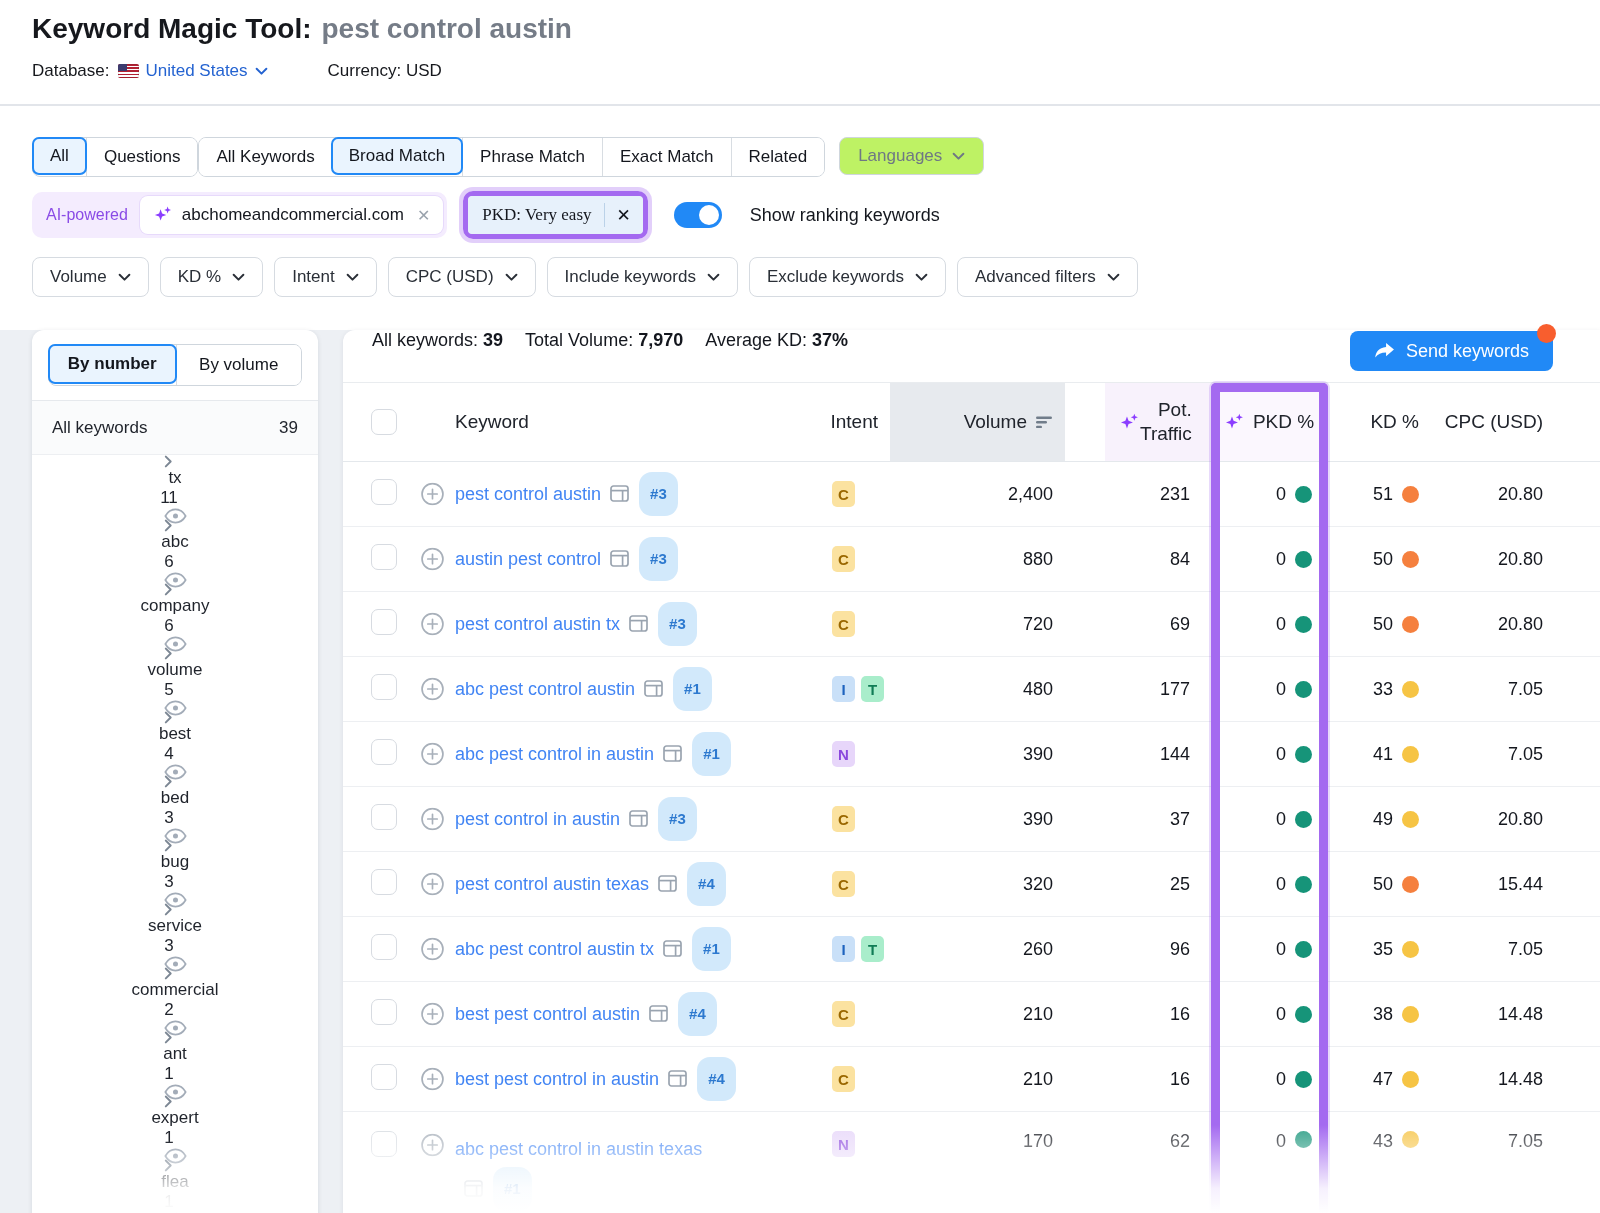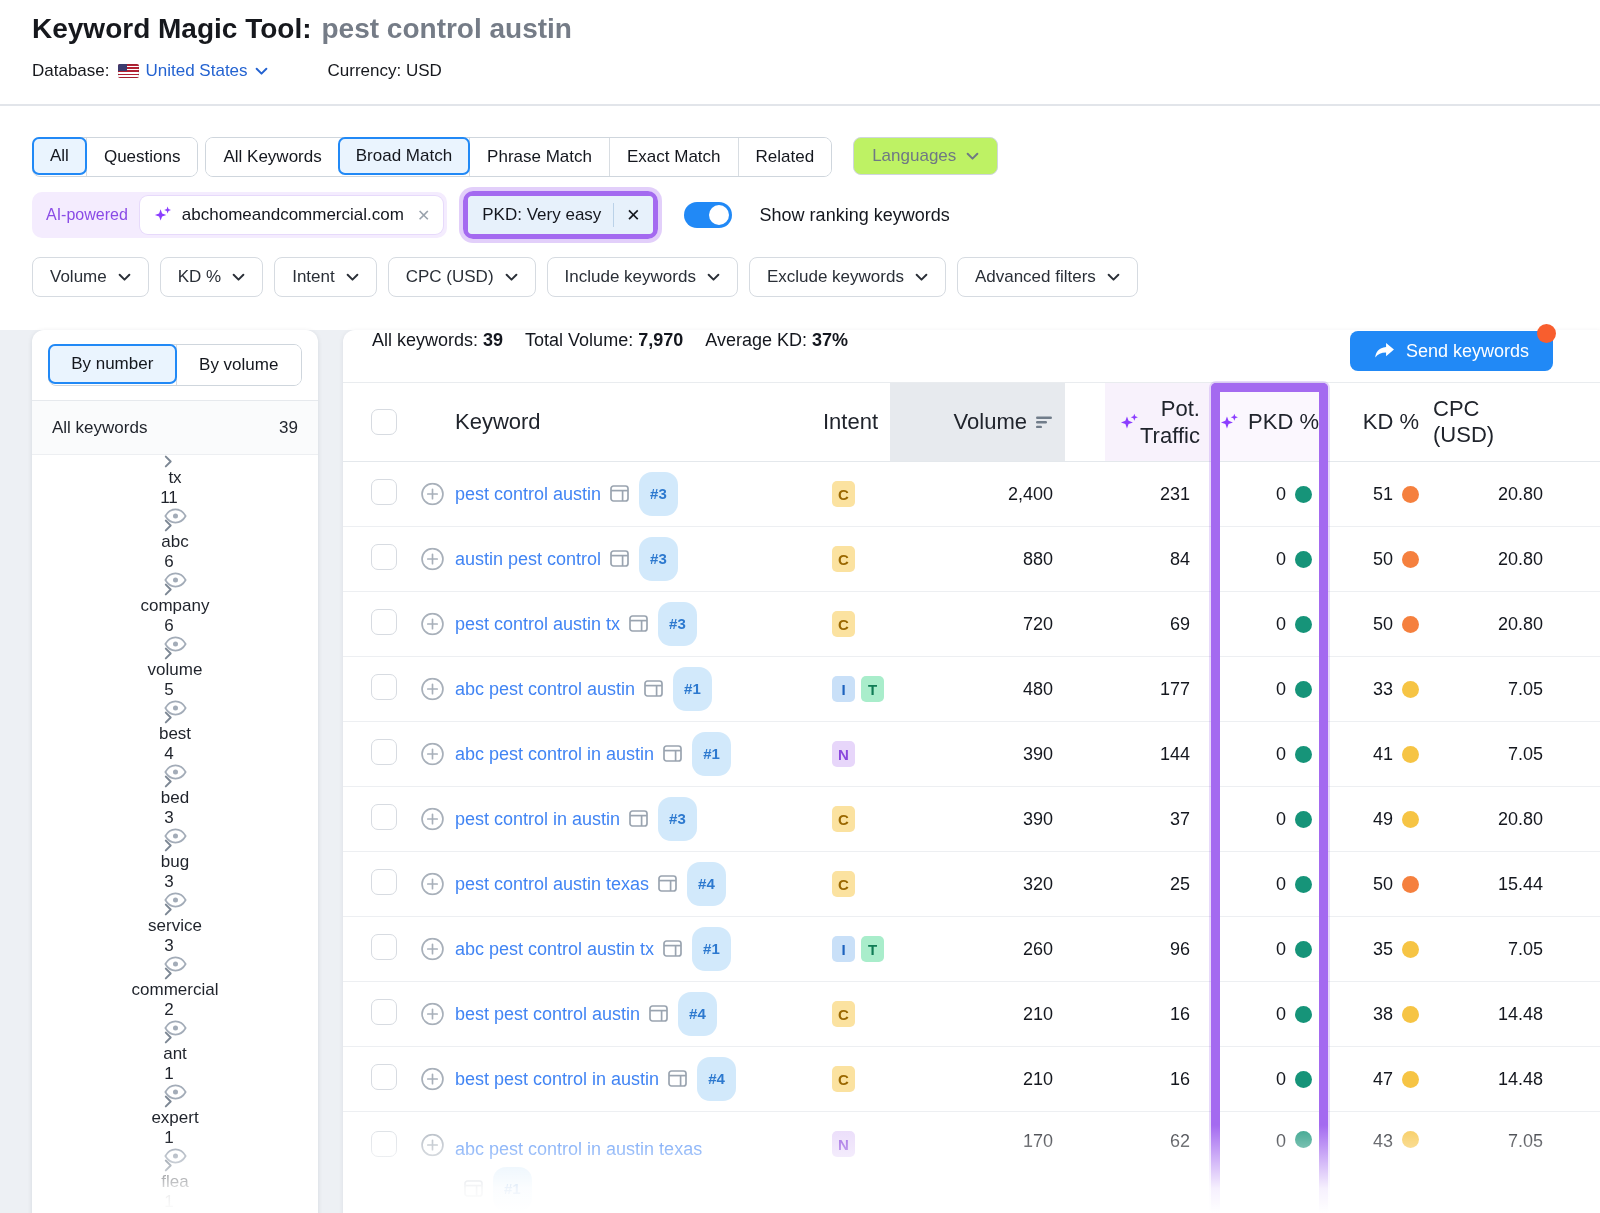--- a/index.html
+++ b/index.html
@@ -12,40 +12,40 @@
   .hdr-title .query { font-weight:600; color:#757C87; margin-left:10px; }
   .hdr-sub { position:absolute; top:61px; left:32px; display:flex; align-items:center; font-size:17px; color:#16181D; }
   .db-select { display:inline-flex; align-items:center; gap:7px; margin-left:8px; color:#2463D1; cursor:pointer; }
   .flag { position:relative; width:21px; height:14px; display:inline-block; border-radius:2px; overflow:hidden;
           background:repeating-linear-gradient(180deg,#B22234 0 1.6px,#fff 1.6px 3.2px); box-shadow:0 0 0 1px rgba(0,0,0,.08) inset; }
   .flag::before { content:""; position:absolute; left:0; top:0; width:9px; height:7px; background:#3C3B6E; }
   .currency { margin-left:60px; }
   .hdr-divider { position:absolute; top:104px; left:0; width:100%; height:2px; background:#E2E5EA; }
 
   
-  .tabs-row { position:absolute; top:137px; left:32px; display:flex; align-items:flex-start; gap:7px; }
+  .tabs-row { position:absolute; top:137px; left:32px; display:flex; align-items:flex-start; gap:0; }
   .tab-group { display:inline-flex; border:1px solid #CFD6DD; border-radius:8px; background:#fff; }
   .tab { position:relative; height:38px; padding:0 17px; background:#fff; border:none; font-family:inherit;
          font-size:17px; color:#14171E; cursor:pointer; border-left:1px solid #D8DDE2; }
   .tab:first-child { border-left:none; border-radius:7px 0 0 7px; }
   .tab:last-child { border-radius:0 7px 7px 0; }
   .tab.selected { border:2px solid #2189F6; border-radius:7px; background:#EAF4FE; margin:-1px; z-index:2; padding:0 16px; }
   .lang-btn { display:inline-flex; align-items:center; gap:10px; height:38px; padding:0 18px; margin-left:14px;
               border:1px solid #CFD6DD; border-radius:8px; background:#bef264; font-family:inherit; font-size:17px; color:#6F7884; cursor:pointer; }
 
   
   .ai-row { position:absolute; top:191px; left:32px; display:flex; align-items:center; }
   .ai-pill { display:flex; align-items:center; gap:12px; background:#F4ECFE; border-radius:10px; padding:4px 4px 4px 14px; height:46px; }
   .ai-label { font-size:16px; color:#8A4BE6; }
   .ai-input { display:flex; align-items:center; gap:9px; background:#fff; border-radius:8px; height:38px; padding:0 13px; box-shadow:0 0 0 1px #E7DAFB; }
   .ai-input .domain { font-size:17px; color:#14171E; }
   .ai-input .x { color:#9AA3AD; font-size:16px; cursor:pointer; margin-left:4px; }
   .chip-ann { margin-left:16px; border:5px solid #A46AF0; border-radius:10px; box-shadow:0 0 0 4px rgba(164,106,240,.32); }
   .pkd-chip { display:flex; align-items:center; height:38px; background:#E7F1FB; border-radius:4px; padding:0 0 0 14px; }
-  .pkd-chip .txt { font-size:17px; color:#14171E; }
+  .pkd-chip .txt { font-size:17px; color:#14171E;font-family:Liberation Serif, serif; }
   .pkd-chip .sep { width:1px; height:24px; background:#BBD2E8; margin:0 0 0 12px; }
   .pkd-chip .x { font-size:17px; font-weight:700; color:#14171E; padding:0 12px; cursor:pointer; }
   .toggle { margin-left:26px; width:48px; height:26px; border-radius:13px; background:#2189F6; position:relative; cursor:pointer; flex:none; }
   .toggle .knob { position:absolute; top:3px; right:3px; width:20px; height:20px; border-radius:50%; background:#fff; }
   .toggle-label { margin-left:28px; font-size:18px; color:#14171E; }
 
   
   .filters-row { position:absolute; top:257px; left:32px; display:flex; gap:11px; }
   .filter-btn { display:inline-flex; align-items:center; gap:11px; height:40px; padding:0 17px; border:1px solid #D6DBE1;
                 border-radius:8px; background:#fff; font-family:inherit; font-size:17px; color:#2A2F37; cursor:pointer; }
@@ -53,42 +53,42 @@
   
   .content-bg { position:absolute; top:330px; left:0; right:0; bottom:0; background:#EDF0F4; }
   .side-card { position:absolute; top:330px; left:32px; width:286px; bottom:-10px; background:#fff;
                border-radius:12px 12px 0 0; box-shadow:0 1px 5px rgba(20,30,50,.10); z-index:1; overflow:hidden; }
   .main-card { position:absolute; top:330px; left:343px; width:1257px; bottom:-10px; background:#fff;
                border-top-left-radius:12px; box-shadow:0 1px 5px rgba(20,30,50,.08); z-index:1; }
 
   
   .side-tabs { display:flex; margin:14px 16px 0 16px; border:1px solid #CFD6DD; border-radius:8px; }
   .side-tab { flex:1; height:40px; border:none; background:#fff; font-family:inherit; font-size:17px; color:#14171E; cursor:pointer; }
-  .side-tab:first-child { border-radius:7px 0 0 7px; }
+  .side-tab:first-child { border-radius:7px 0 0 7px;font-weight:bold; }
   .side-tab:last-child { border-radius:0 7px 7px 0; border-left:1px solid #D8DDE2; }
   .side-tab.selected { border:2px solid #2189F6; border-radius:7px; background:#EAF4FE; margin:-1px; position:relative; z-index:2; }
   .side-all { margin-top:14px; height:55px; display:flex; align-items:center; justify-content:space-between;
               padding:0 20px; border-top:1px solid #E6E9ED; border-bottom:1px solid #EDEFF2; background:#FAFBFC; font-size:17px; color:#1F232B; }
   .side-item { height:64px; display:flex; align-items:center; padding:0 18px; cursor:pointer;flex-direction:column; }
   .side-item .chev { color:#7C8794; display:flex; margin-right:14px; }
   .side-item .lbl { font-size:17px; color:#1F232B; flex:1; }
   .side-item .cnt { font-size:17px; color:#1F232B; margin-right:12px; }
   .side-item .eye { display:flex; cursor:pointer; }
 
   
   .summary { height:52px; display:flex; padding-left:29px; font-size:18px; color:#14171E; position:relative; }
   .summary .pair { margin-right:22px; }
   .summary b { font-weight:700; }
   .send-btn { position:absolute; left:1007px; top:1px; height:40px; width:203px; background:#2189F6; color:#fff; border:none;
               border-radius:8px; font-family:inherit; font-size:18px; display:flex; align-items:center; justify-content:center; gap:11px; cursor:pointer; }
   .send-dot { position:absolute; left:1194px; top:-6px; width:19px; height:19px; border-radius:50%; background:#F85E2E; z-index:3; }
 
   
   .tgrid { display:grid; grid-template-columns:78px 395px 74px 175px 145px 118px 105px 167px; align-items:center; }
-  .thead { height:80px; border-top:1px solid #E9ECEF; border-bottom:1px solid #E4E8EC; font-size:22px; color:#20242C; }
+  .thead { height:80px; border-top:1px solid #E9ECEF; border-bottom:1px solid #E4E8EC; font-size:19px; color:#20242C; }
   .thead > div { height:100%; display:flex; align-items:center; }
   .h-cb { padding-left:28px; }
   .h-kw { padding-left:34px; }
   .h-int { justify-content:flex-end; padding-right:12px; }
   .h-vol { background:#E7EAEE; justify-content:flex-end; padding-right:12px; gap:9px; }
   .h-traf { background:#F8F2FC; justify-content:space-between; padding:0 20px 0 14px; text-align:right; line-height:1.25;margin-left:40px; }
   .h-pkd { background:#FBF7FE; justify-content:center; gap:8px; }
   .h-kd { justify-content:flex-end; padding-right:14px; }
   .h-cpc { justify-content:flex-end; padding-right:57px; }
 

